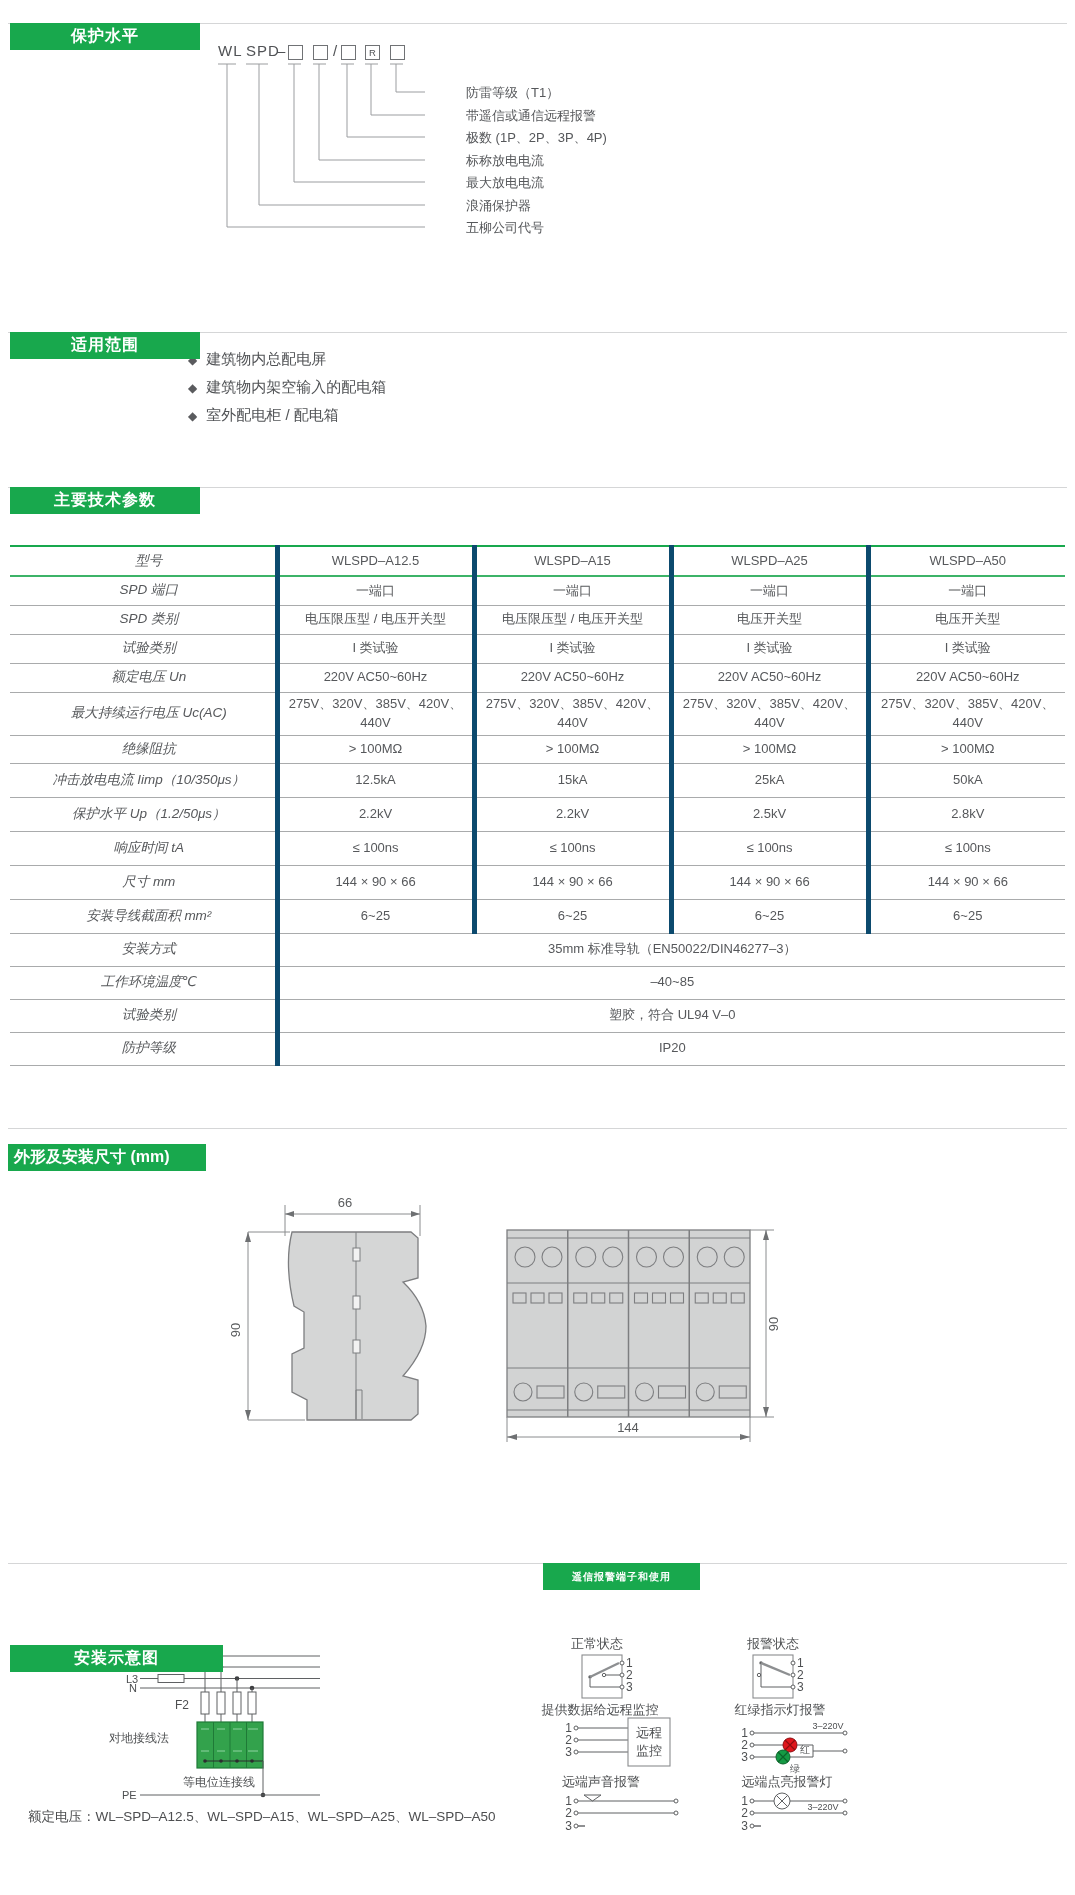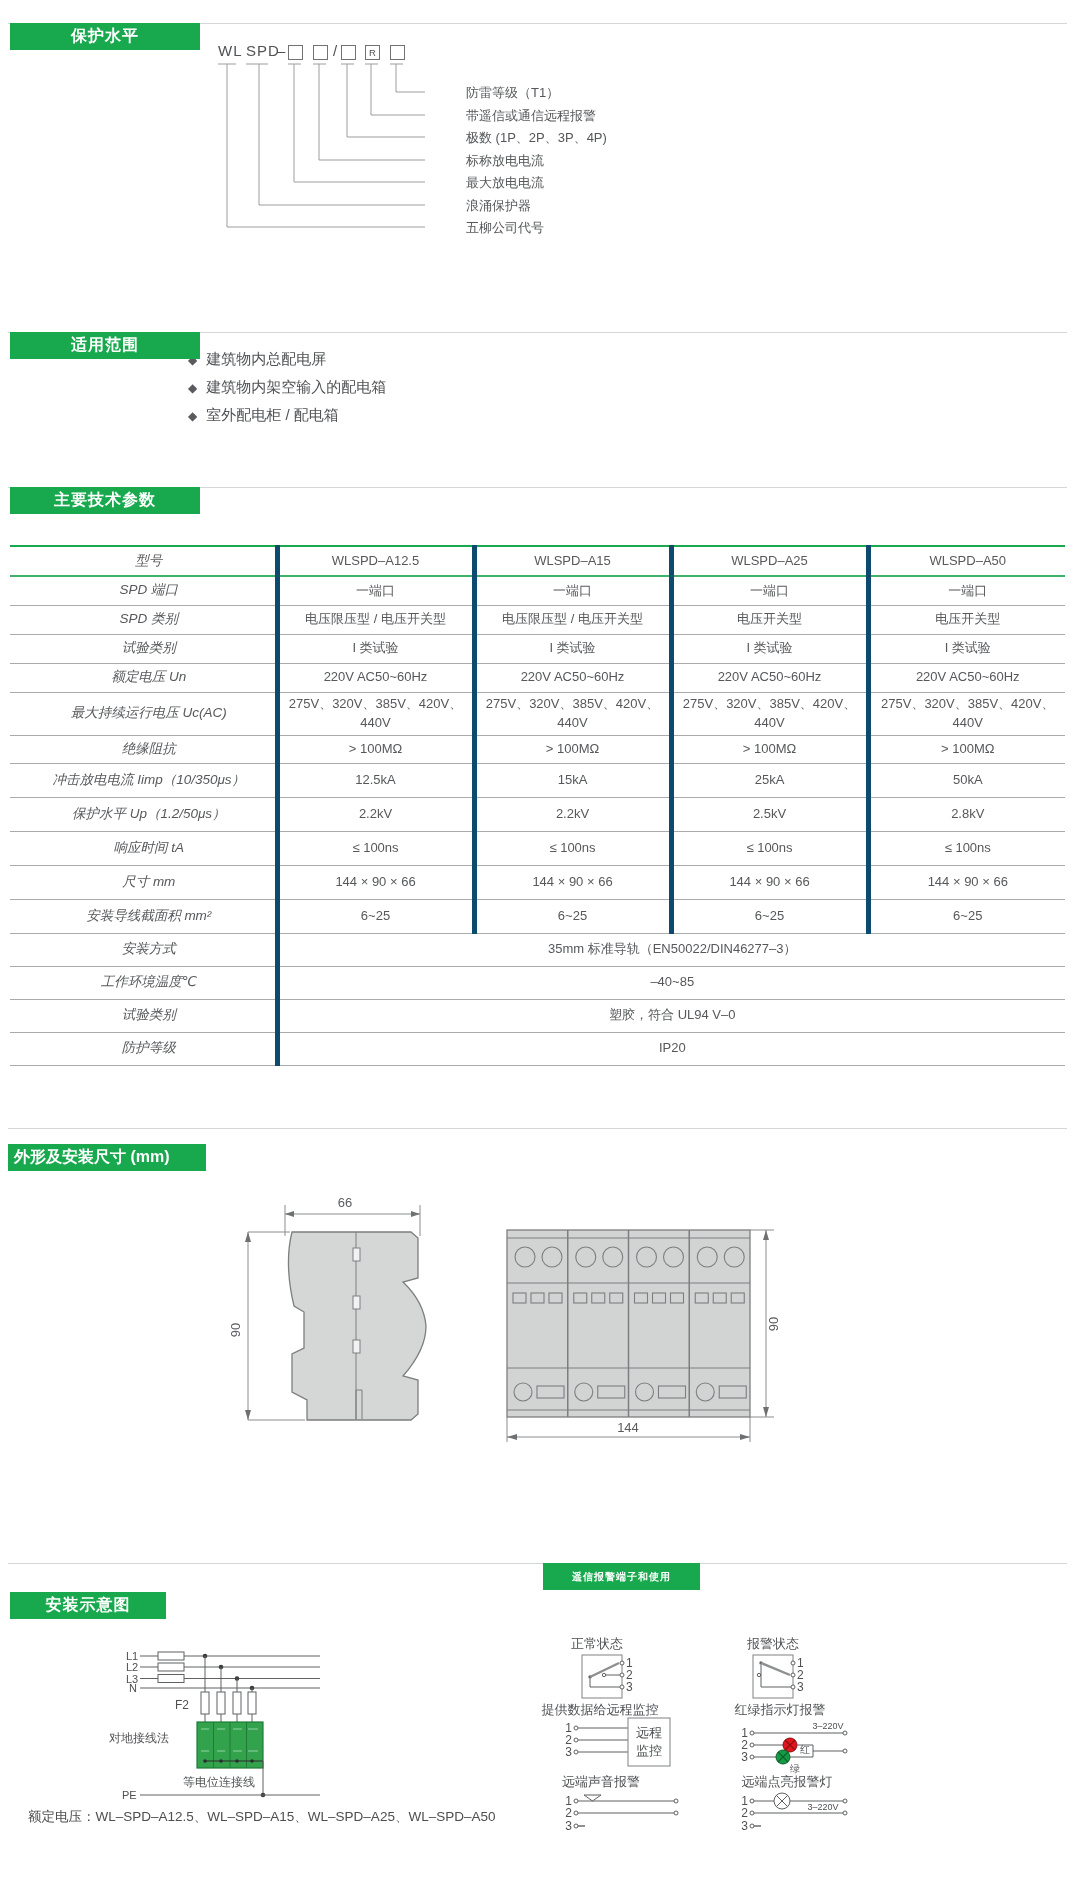--- a/index.html
+++ b/index.html
@@ -244,21 +244,21 @@
     <text class="svgtext" x="598" y="134" font-size="13" fill="#5a5c5e" text-anchor="middle" transform="rotate(-90 598 134)">90</text>
 
     <path d="M327 227 V252 M570 227 V252" stroke="#8a8c8e" stroke-width="1" fill="none"></path>
     <line x1="327" y1="247" x2="570" y2="247" stroke="#8a8c8e" stroke-width="1"></line>
     <polygon points="327,247 337,244 337,250" fill="#6e7072"></polygon>
     <polygon points="570,247 560,244 560,250" fill="#6e7072"></polygon>
     <text class="svgtext" x="448" y="242" font-size="13" fill="#5a5c5e" text-anchor="middle">144</text>
   </svg>
 
   <div class="rule" style="top:1563px"></div>
-  <div class="sec-header" style="left:10px;top:1592px;width:156px">安装示意图</div>
+  <div class="sec-header" style="left:10px;top:1645px;width:213px">安装示意图</div>
   <div class="sec-header" style="left:543px;top:1563px;width:157px;font-size:10px">遥信报警端子和使用</div>
 
   <svg class="layer" style="left:95px;top:1645px" width="250" height="170" viewBox="0 0 250 170">
 
     <line x1="45" y1="11" x2="225" y2="11" stroke="#5f6163" stroke-width="1"></line>
     <line x1="45" y1="22" x2="225" y2="22" stroke="#5f6163" stroke-width="1"></line>
     <line x1="45" y1="33.5" x2="225" y2="33.5" stroke="#5f6163" stroke-width="1"></line>
     <line x1="45" y1="43" x2="225" y2="43" stroke="#5f6163" stroke-width="1"></line>
     <text class="svgtext" x="31" y="15" font-size="11" fill="#4e5052">L1</text>
     <text class="svgtext" x="31" y="26" font-size="11" fill="#4e5052">L2</text>

